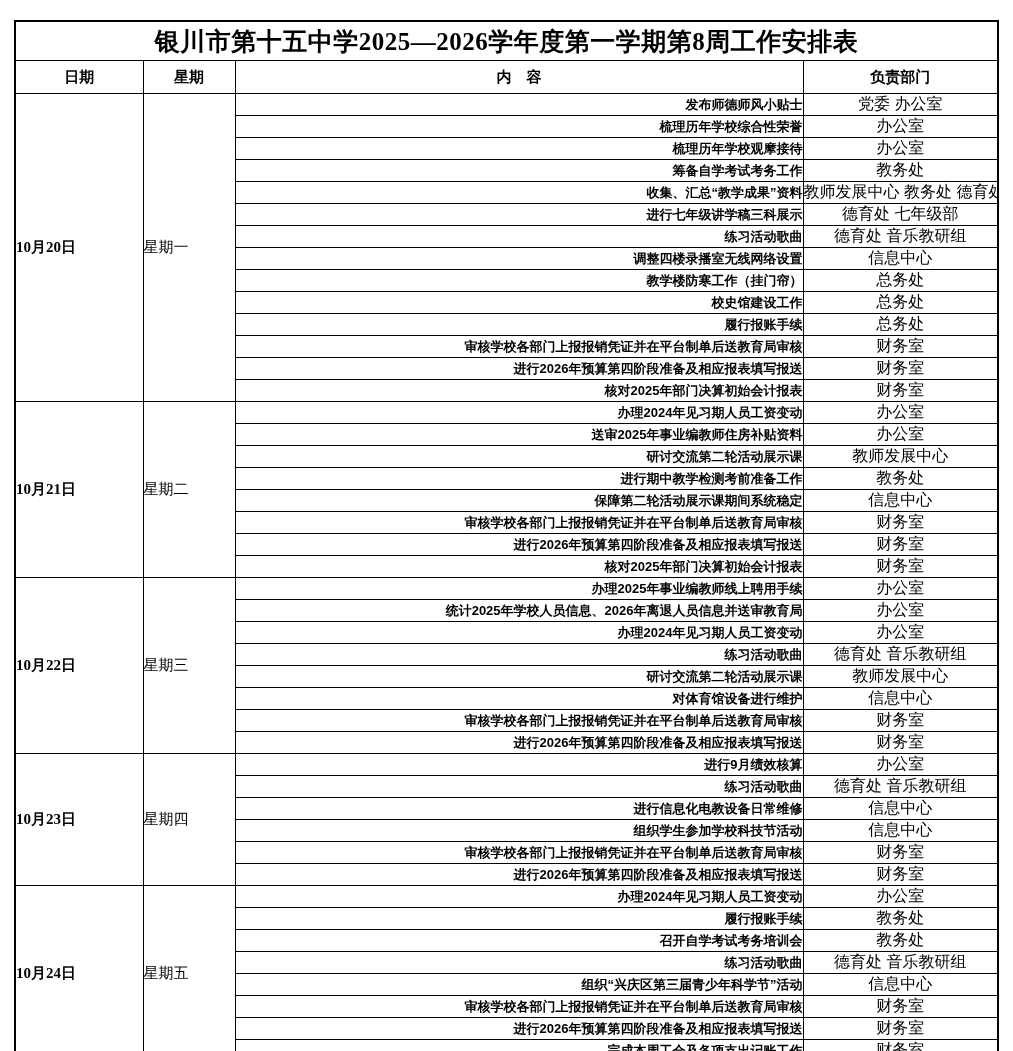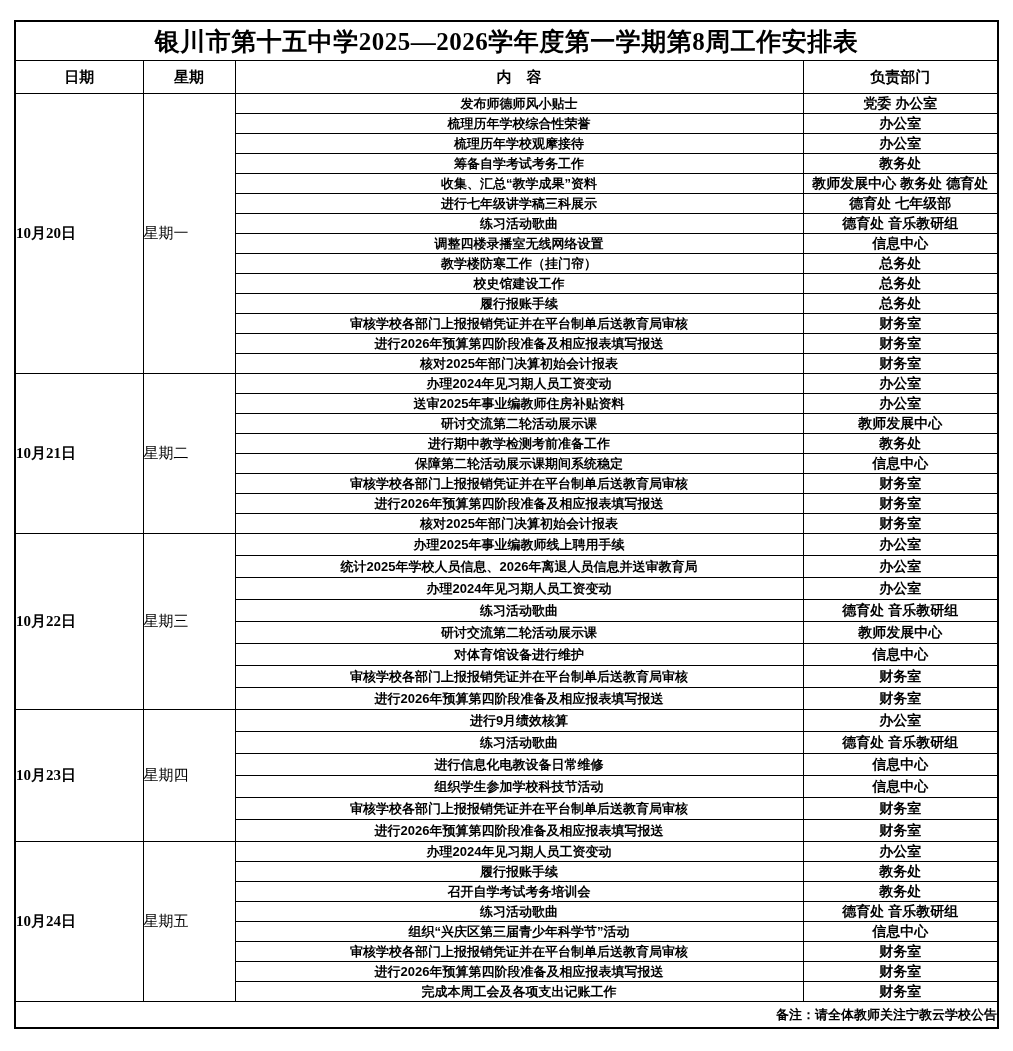--- a/index.html
+++ b/index.html
@@ -51,29 +51,29 @@
     font-weight: bold;
     font-size: 15px;
     font-family: "Liberation Serif", serif;
   }
   td.c-weekday {
     text-align: left;
     font-weight: normal;
     font-size: 15px;
   }
   td.c-content {
-    text-align: center;
+    text-align: right;
     font-weight: bold;
     font-size: 13px;
     padding-left: 6px;
   }
   td.c-dept {
     text-align: center;
-    font-weight: bold;
-    font-size: 14px;
+    font-weight: normal;
+    font-size: 16px;
   }
   
   tr.d0 > td.c-content, tr.d0 > td.c-dept { height: 19px; }
   tr.d1 > td.c-content, tr.d1 > td.c-dept { height: 19px; }
   tr.d2 > td.c-content, tr.d2 > td.c-dept { height: 21px; }
   tr.d3 > td.c-content, tr.d3 > td.c-dept { height: 21px; }
   tr.d4 > td.c-content, tr.d4 > td.c-dept { height: 19px; }
   td.footer-cell {
     height: 25px;
     border-top: 2px solid #000;

